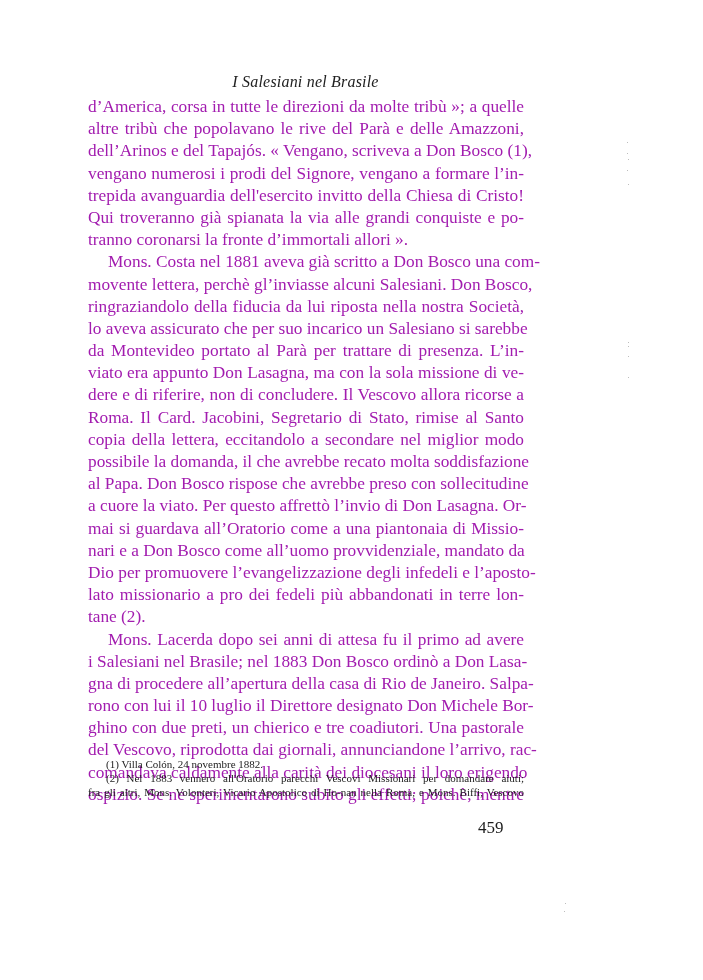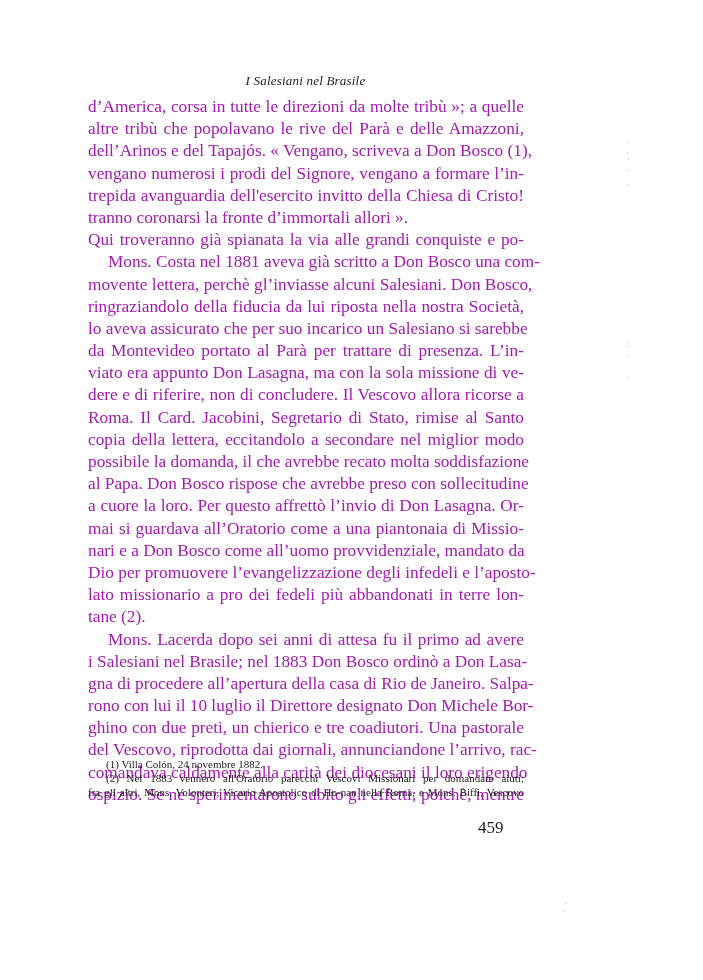--- a/index.html
+++ b/index.html
@@ -21,21 +21,21 @@
       width: 703px; height: 980px;
       background: #ffffff;
     }
     .running-header {
       position: absolute;
       left: 88px;
       width: 435px;
       top: 73px;
       text-align: center;
       font-style: italic;
-      font-size: 13px;
+      font-size: 16px;
       letter-spacing: 0.2px;
       color: #222;
     }
     .body-text {
       position: absolute;
       left: 88px;
       top: 96px;
       width: 436px;
       font-size: 17.3px;
       line-height: 22.2px;
@@ -89,34 +89,34 @@
 
 <div class="page">
   <div class="running-header">I Salesiani nel Brasile</div>
 
   <div class="body-text" id="body-text">
       <span class="line">d’America, corsa in tutte le direzioni da molte tribù »; a quelle</span>
       <span class="line">altre tribù che popolavano le rive del Parà e delle Amazzoni,</span>
       <span class="line">dell’Arinos e del Tapajós. « Vengano, scriveva a Don Bosco (1),</span>
       <span class="line">vengano numerosi i prodi del Signore, vengano a formare l’in-</span>
       <span class="line">trepida avanguardia dell'esercito invitto della Chiesa di Cristo!</span>
+      <span class="line">Qui troveranno già spianata la via alle grandi conquiste e po-</span>
       <span class="line last">tranno coronarsi la fronte d’immortali allori ».</span>
-      <span class="line">Qui troveranno già spianata la via alle grandi conquiste e po-</span>
       <span class="line indent">Mons. Costa nel 1881 aveva già scritto a Don Bosco una com-</span>
       <span class="line">movente lettera, perchè gl’inviasse alcuni Salesiani. Don Bosco,</span>
       <span class="line">ringraziandolo della fiducia da lui riposta nella nostra Società,</span>
       <span class="line">lo aveva assicurato che per suo incarico un Salesiano si sarebbe</span>
       <span class="line">da Montevideo portato al Parà per trattare di presenza. L’in-</span>
       <span class="line">viato era appunto Don Lasagna, ma con la sola missione di ve-</span>
       <span class="line">dere e di riferire, non di concludere. Il Vescovo allora ricorse a</span>
       <span class="line">Roma. Il Card. Jacobini, Segretario di Stato, rimise al Santo</span>
       <span class="line">copia della lettera, eccitandolo a secondare nel miglior modo</span>
       <span class="line">possibile la domanda, il che avrebbe recato molta soddisfazione</span>
       <span class="line">al Papa. Don Bosco rispose che avrebbe preso con sollecitudine</span>
-      <span class="line">a cuore la loro. Per questo affrettò l’invio di Don Lasagna. Or-</span>
+      <span class="line">a cuore la viato. Per questo affrettò l’invio di Don Lasagna. Or-</span>
       <span class="line">mai si guardava all’Oratorio come a una piantonaia di Missio-</span>
       <span class="line">nari e a Don Bosco come all’uomo provvidenziale, mandato da</span>
       <span class="line">Dio per promuovere l’evangelizzazione degli infedeli e l’aposto-</span>
       <span class="line">lato missionario a pro dei fedeli più abbandonati in terre lon-</span>
       <span class="line last">tane (2).</span>
       <span class="line indent">Mons. Lacerda dopo sei anni di attesa fu il primo ad avere</span>
       <span class="line">i Salesiani nel Brasile; nel 1883 Don Bosco ordinò a Don Lasa-</span>
       <span class="line">gna di procedere all’apertura della casa di Rio de Janeiro. Salpa-</span>
       <span class="line">rono con lui il 10 luglio il Direttore designato Don Michele Bor-</span>
       <span class="line">ghino con due preti, un chierico e tre coadiutori. Una pastorale</span>

